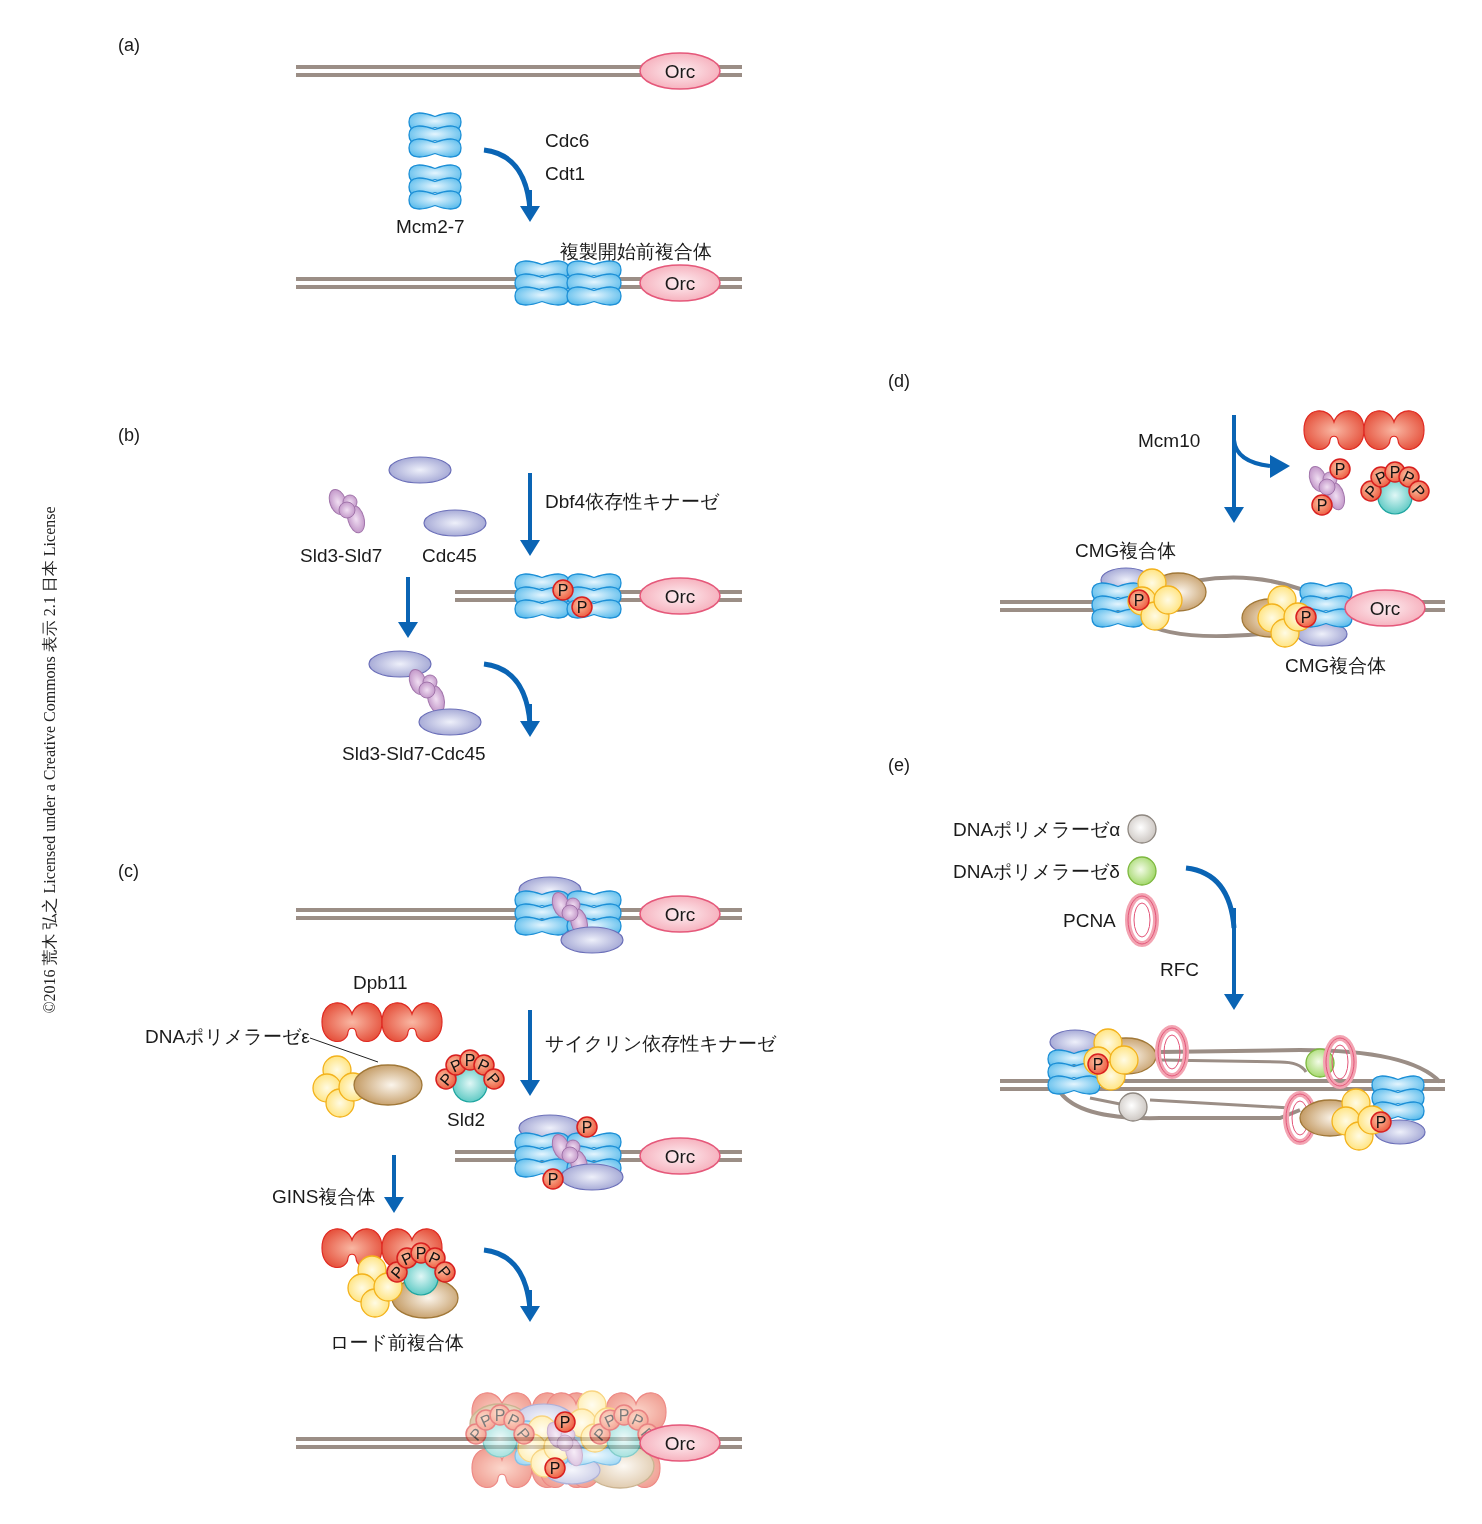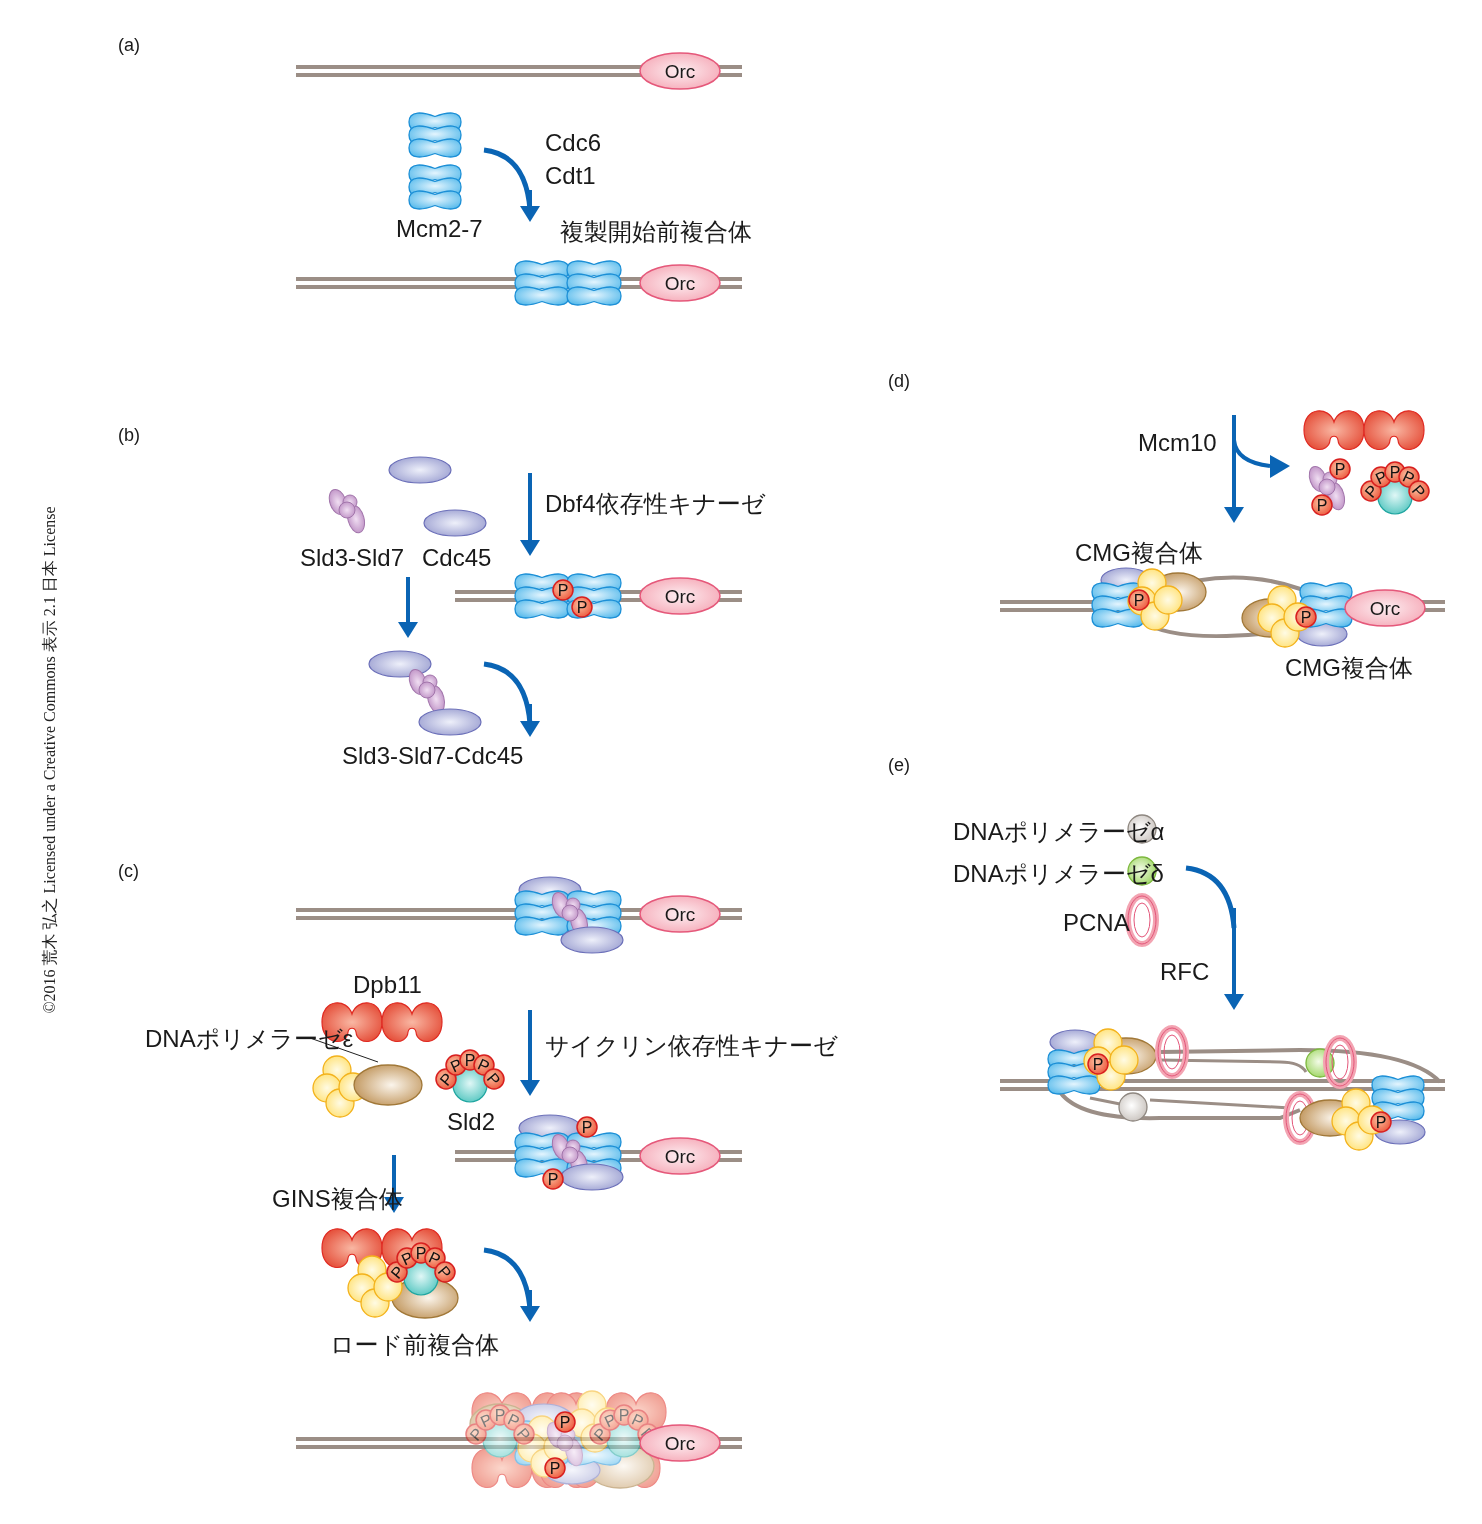--- a/index.html
+++ b/index.html
@@ -1,18 +1,18 @@
 <!DOCTYPE html>
 <html><head>
 <meta charset="utf-8">
 <style>
   html,body{margin:0;padding:0;background:#ffffff;}
   body{width:1482px;height:1524px;position:relative;overflow:hidden;font-family:"Liberation Sans","DejaVu Sans",sans-serif;color:#1a1a1a;}
   #stage{position:absolute;left:0;top:0;width:1482px;height:1524px;}
-  .lbl{position:absolute;font-size:24px;white-space:nowrap;line-height:1;}
+  .lbl{position:absolute;font-size:19px;white-space:nowrap;line-height:1;}
   .panel-lbl{position:absolute;font-size:18px;line-height:1;}
   .credit{position:absolute;left:50px;top:760px;transform:translate(-50%,-50%) rotate(-90deg);font-family:"Liberation Serif","DejaVu Serif",serif;font-size:16px;white-space:nowrap;color:#222;}
   svg text{font-family:"Liberation Sans","DejaVu Sans",sans-serif;}
 </style>
 </head>
 <body>
 
 <div id="stage">
   <svg id="art" width="1482" height="1524" viewBox="0 0 1482 1524" xmlns="http://www.w3.org/2000/svg">
     <defs>
@@ -555,21 +555,21 @@
   <div class="panel-lbl" style="left:118px;top:36px">(a)</div>
   <div class="panel-lbl" style="left:118px;top:426px">(b)</div>
   <div class="panel-lbl" style="left:118px;top:862px">(c)</div>
   <div class="panel-lbl" style="left:888px;top:372px">(d)</div>
   <div class="panel-lbl" style="left:888px;top:756px">(e)</div>
 
   
   <div class="lbl" style="left:545px;top:131px">Cdc6</div>
   <div class="lbl" style="left:545px;top:164px">Cdt1</div>
   <div class="lbl" style="left:396px;top:217px">Mcm2-7</div>
-  <div class="lbl" style="left:560px;top:220px">複製開始前複合体</div>
+  <div class="lbl" style="left:560px;top:242px">複製開始前複合体</div>
 
   
   <div class="lbl" style="left:545px;top:492px">Dbf4依存性キナーゼ</div>
   <div class="lbl" style="left:300px;top:546px">Sld3-Sld7</div>
   <div class="lbl" style="left:422px;top:546px">Cdc45</div>
   <div class="lbl" style="left:342px;top:744px">Sld3-Sld7-Cdc45</div>
 
   
   <div class="lbl" style="left:353px;top:973px">Dpb11</div>
   <div class="lbl" style="left:145px;top:1027px">DNAポリメラーゼε</div>

